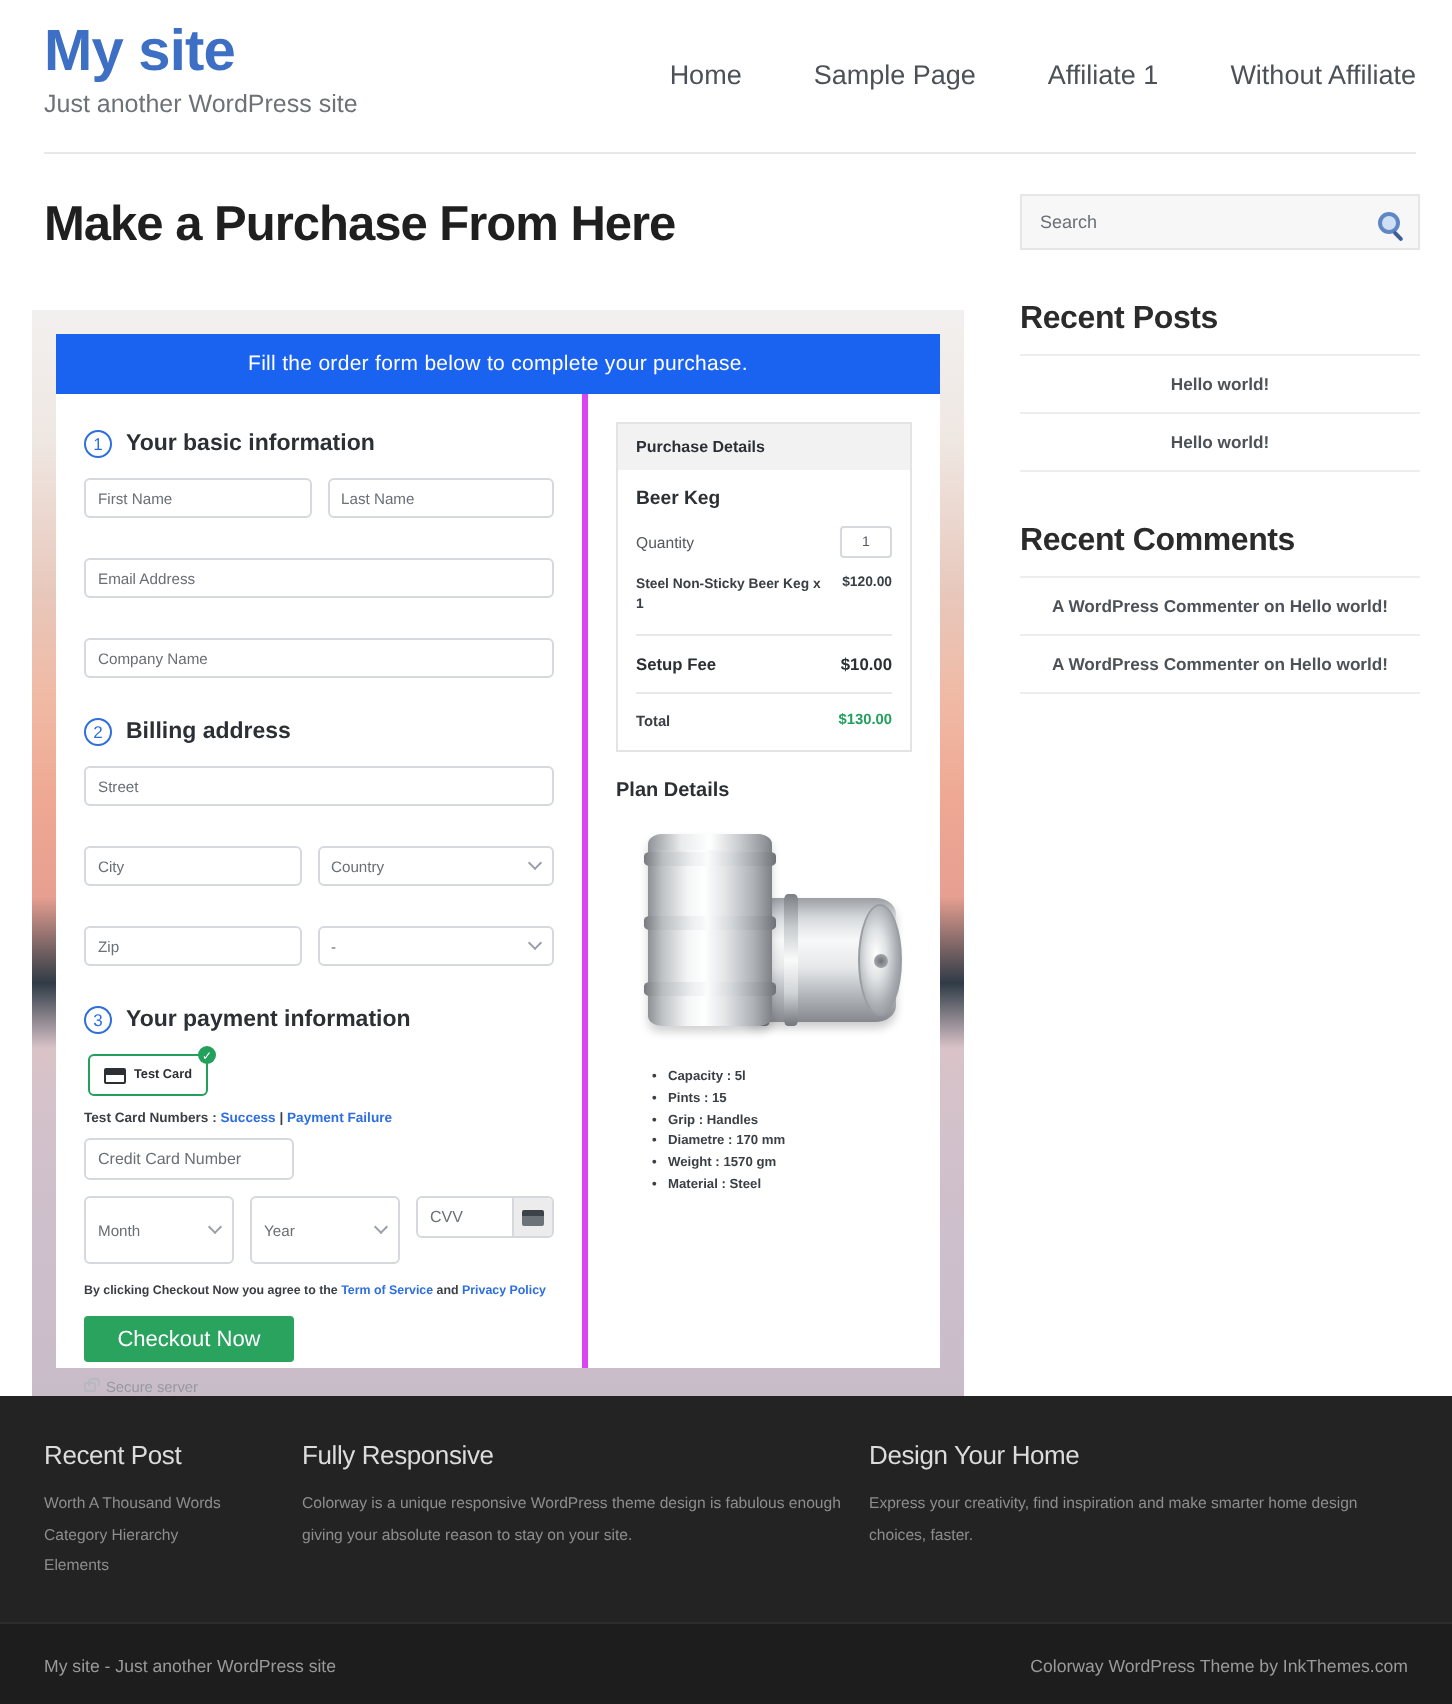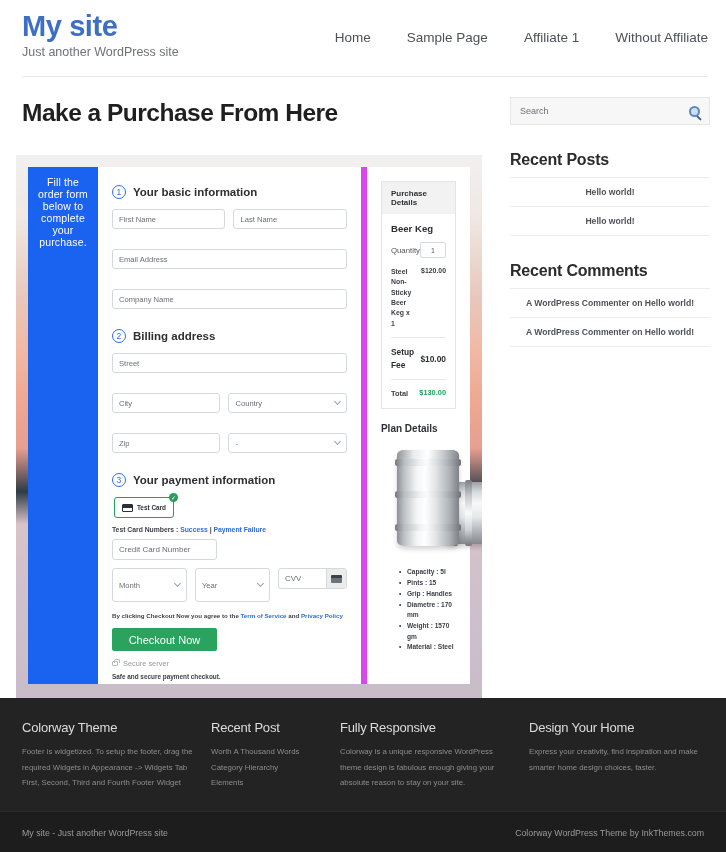--- a/index.html
+++ b/index.html
@@ -82,35 +82,35 @@
         #d9c3c8 68%,
         #cfc0cc 80%,
         #c9bcc9 100%);
     padding: 12px 12px 14px 12px;
   }
   .order-card {
     background: #ffffff;
     width: 100%;
     height: 100%;
     display: flex;
-    flex-direction: row;
+    flex-direction: column;
   }
   .order-banner {
     background: #1a62f0;
     color: #ffffff;
     font-size: 10.5px;
     text-align: center;
     padding: 9px 6px;
     letter-spacing: 0.15px;
   }
   .order-body { display: flex; flex: 1; min-height: 0; }
   .form-left { width: 263px; padding: 14px 14px 10px 14px; }
   .form-right {
     flex: 1;
-    border-left: 6px solid #d946ef;
+    border-left: 3px solid #d946ef;
     padding: 14px 14px 10px 14px;
   }
 
   
   .step-head {
     display: flex;
     align-items: center;
     gap: 7px;
     margin: 4px 0 10px 0;
   }
@@ -681,24 +681,20 @@
 
     <h2 class="side-head">Recent Comments</h2>
     <ul class="side-list">
       <li>A WordPress Commenter on Hello world!</li>
       <li>A WordPress Commenter on Hello world!</li>
     </ul>
   </aside>
 </div>
 
 <div class="footer-widgets">
-  <div class="fw-col">
-    <div class="fw-title">Colorway Theme</div>
-    <div class="fw-text">Footer is widgetized. To setup the footer, drag the required Widgets in Appearance -&gt; Widgets Tab First, Second, Third and Fourth Footer Widget</div>
-  </div>
   <div class="fw-col c2">
     <div class="fw-title">Recent Post</div>
     <ul class="fw-list">
       <li>Worth A Thousand Words</li>
       <li>Category Hierarchy</li>
       <li>Elements</li>
     </ul>
   </div>
   <div class="fw-col">
     <div class="fw-title">Fully Responsive</div>

